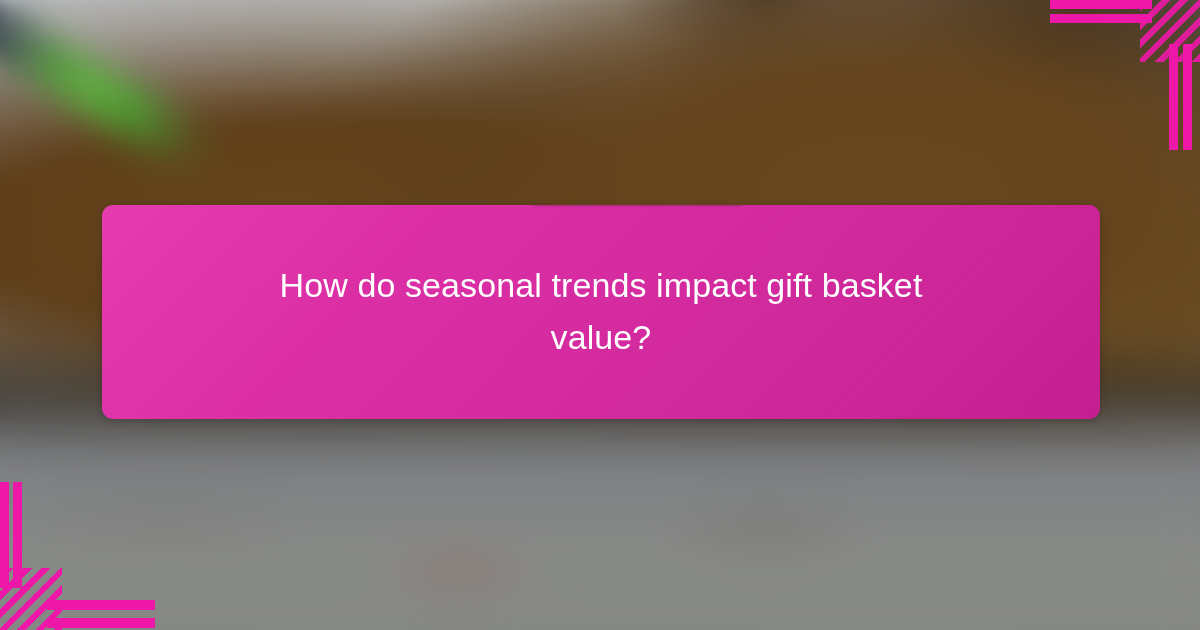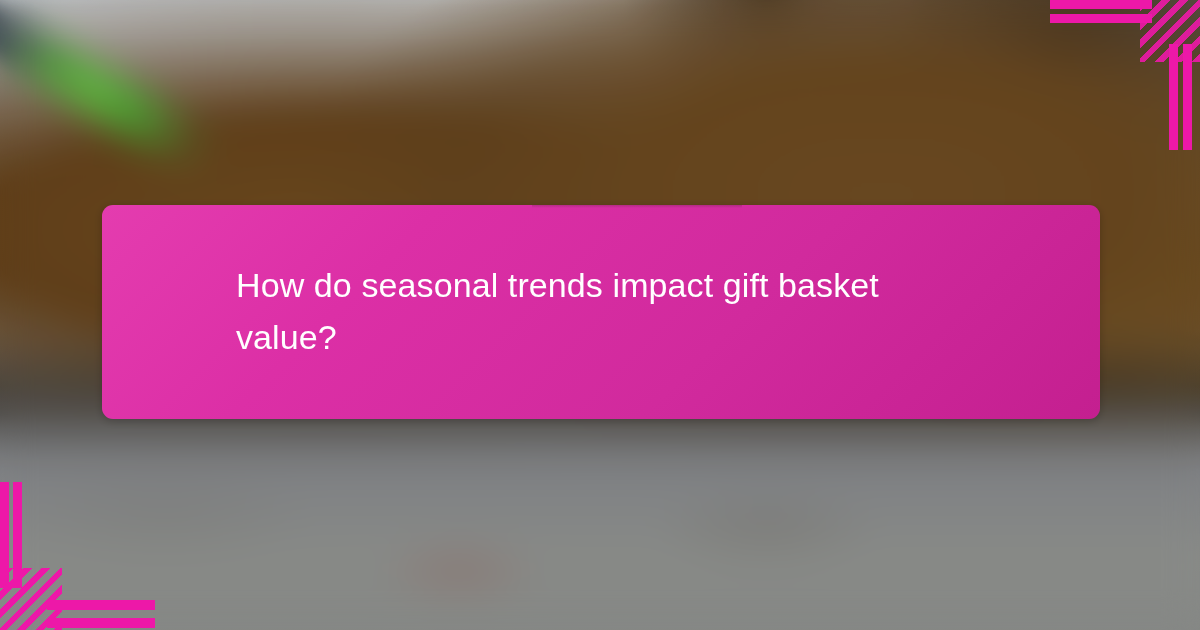--- a/index.html
+++ b/index.html
@@ -164,20 +164,21 @@
     background: linear-gradient(to bottom, rgba(60,40,30,0.55), rgba(60,40,30,0));
   }
   .banner-title {
     margin: 8px;
     padding: 0 62px;
     color: #ffffff;
     font-size: 34px;
     font-weight: 400;
     line-height: 1.52;
     letter-spacing: 0.1px;
+    text-align: center;
     max-width: 730px;
   }
 </style>
 </head>
 <body>
 
 <div id="stage">
 
   <div class="bg-photo">
     <div class="bg-layer bg-l1"></div>

